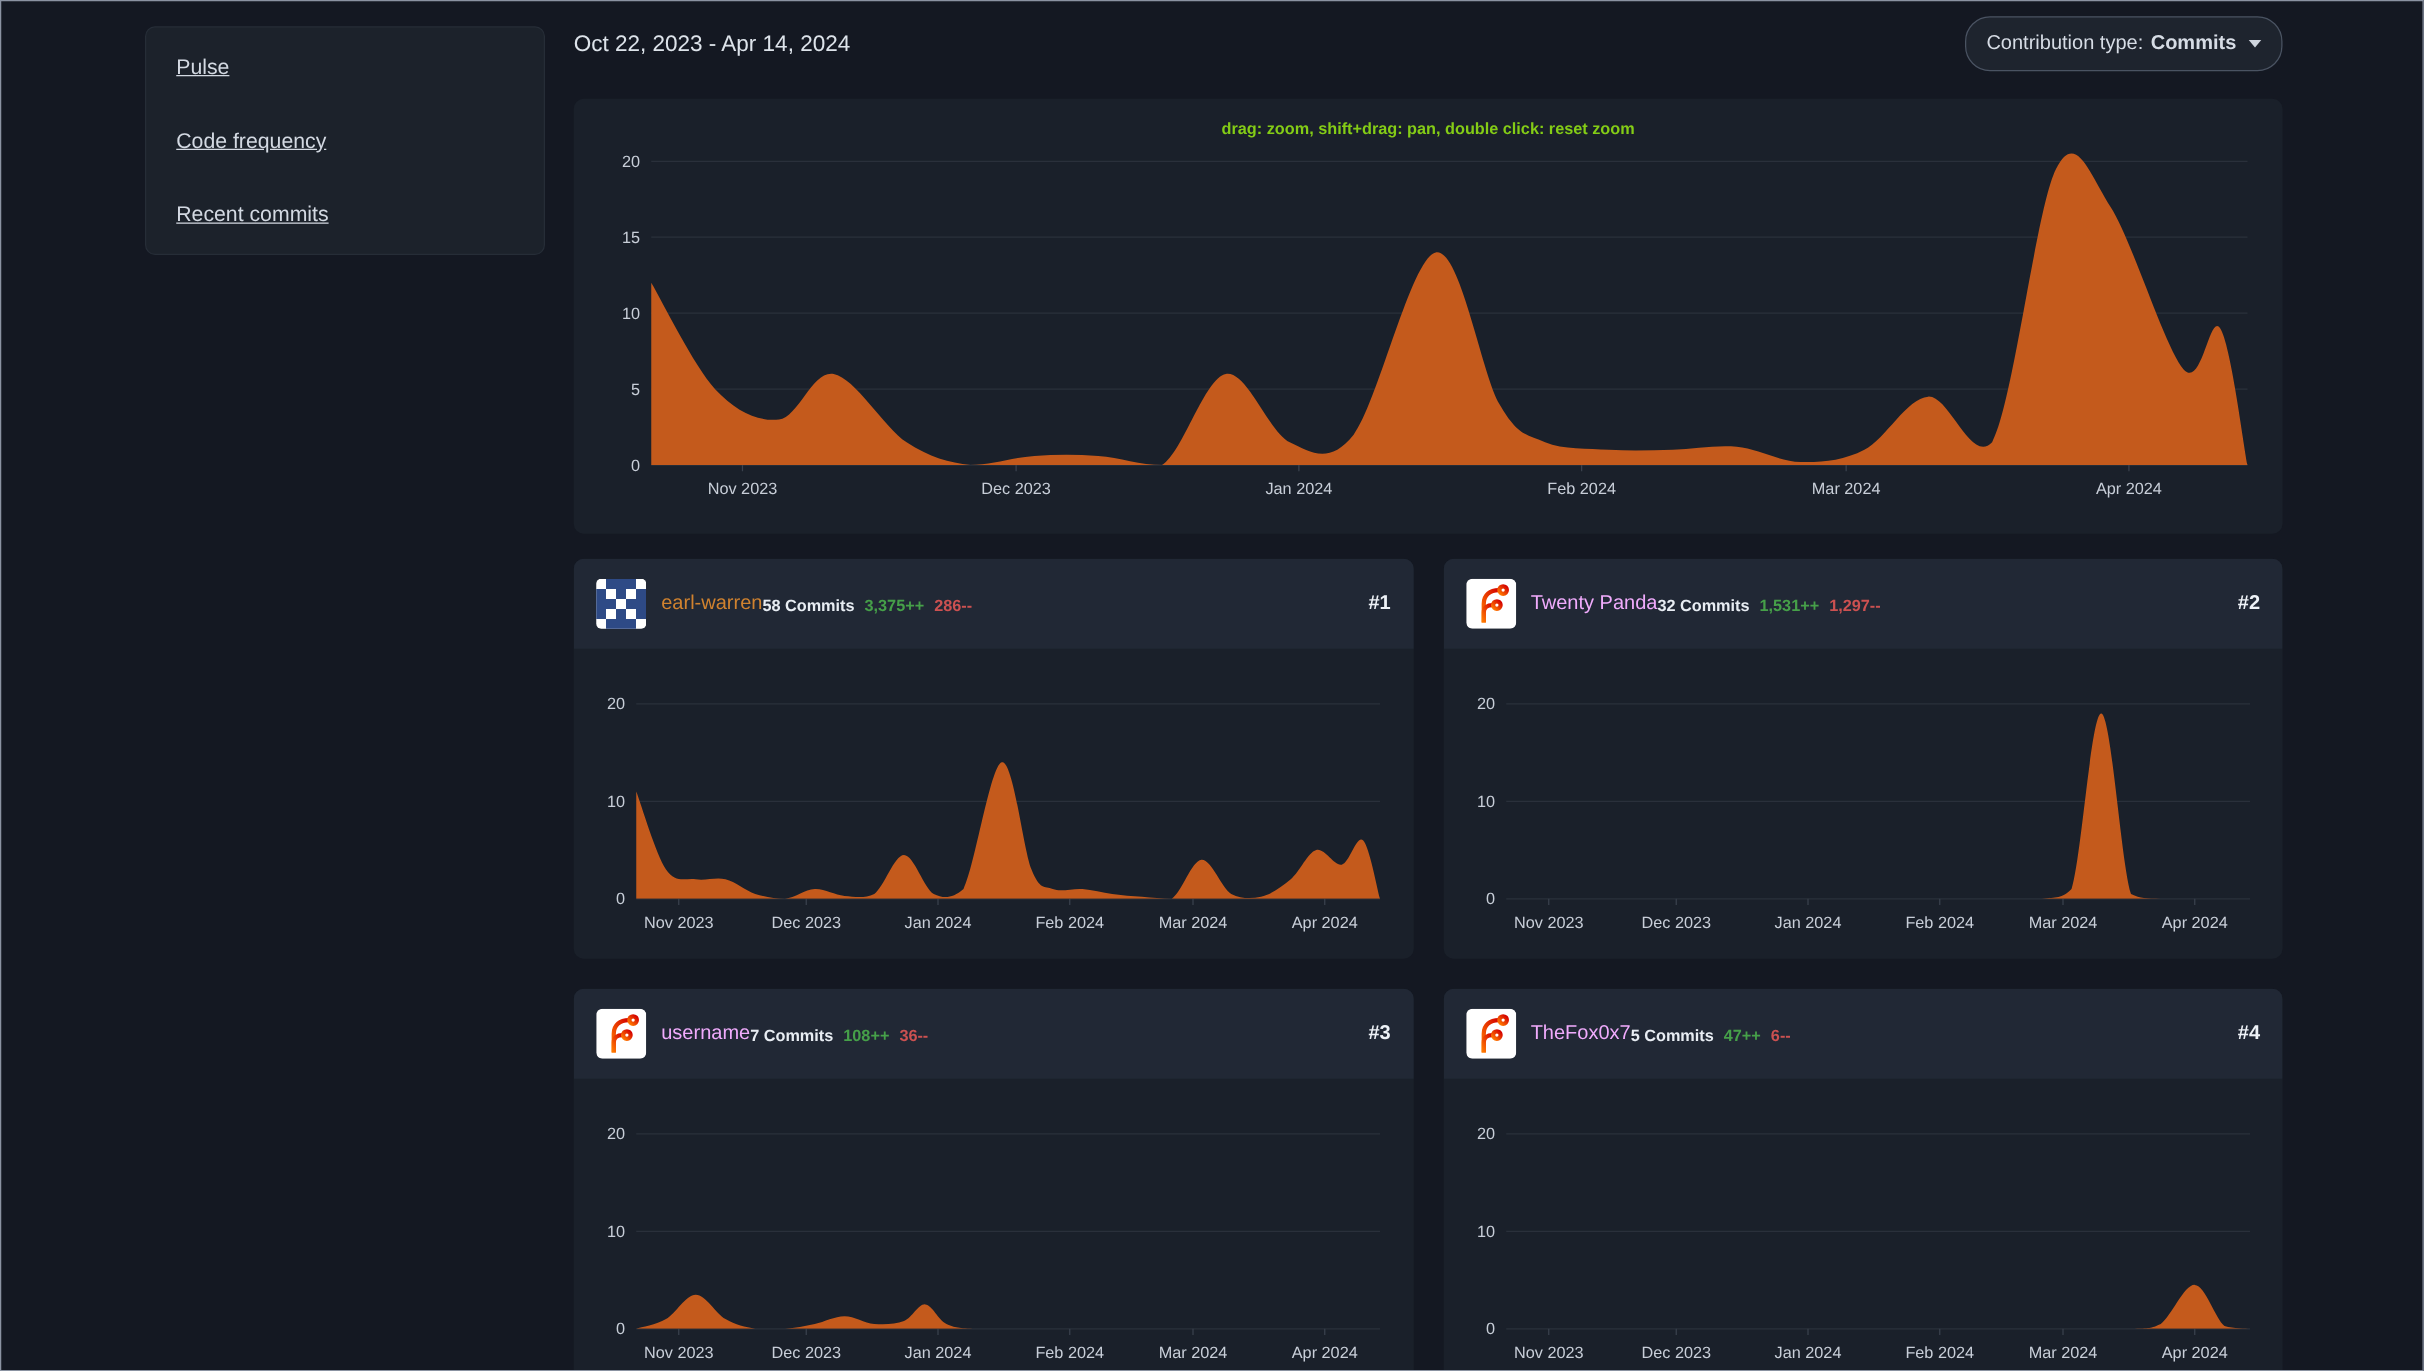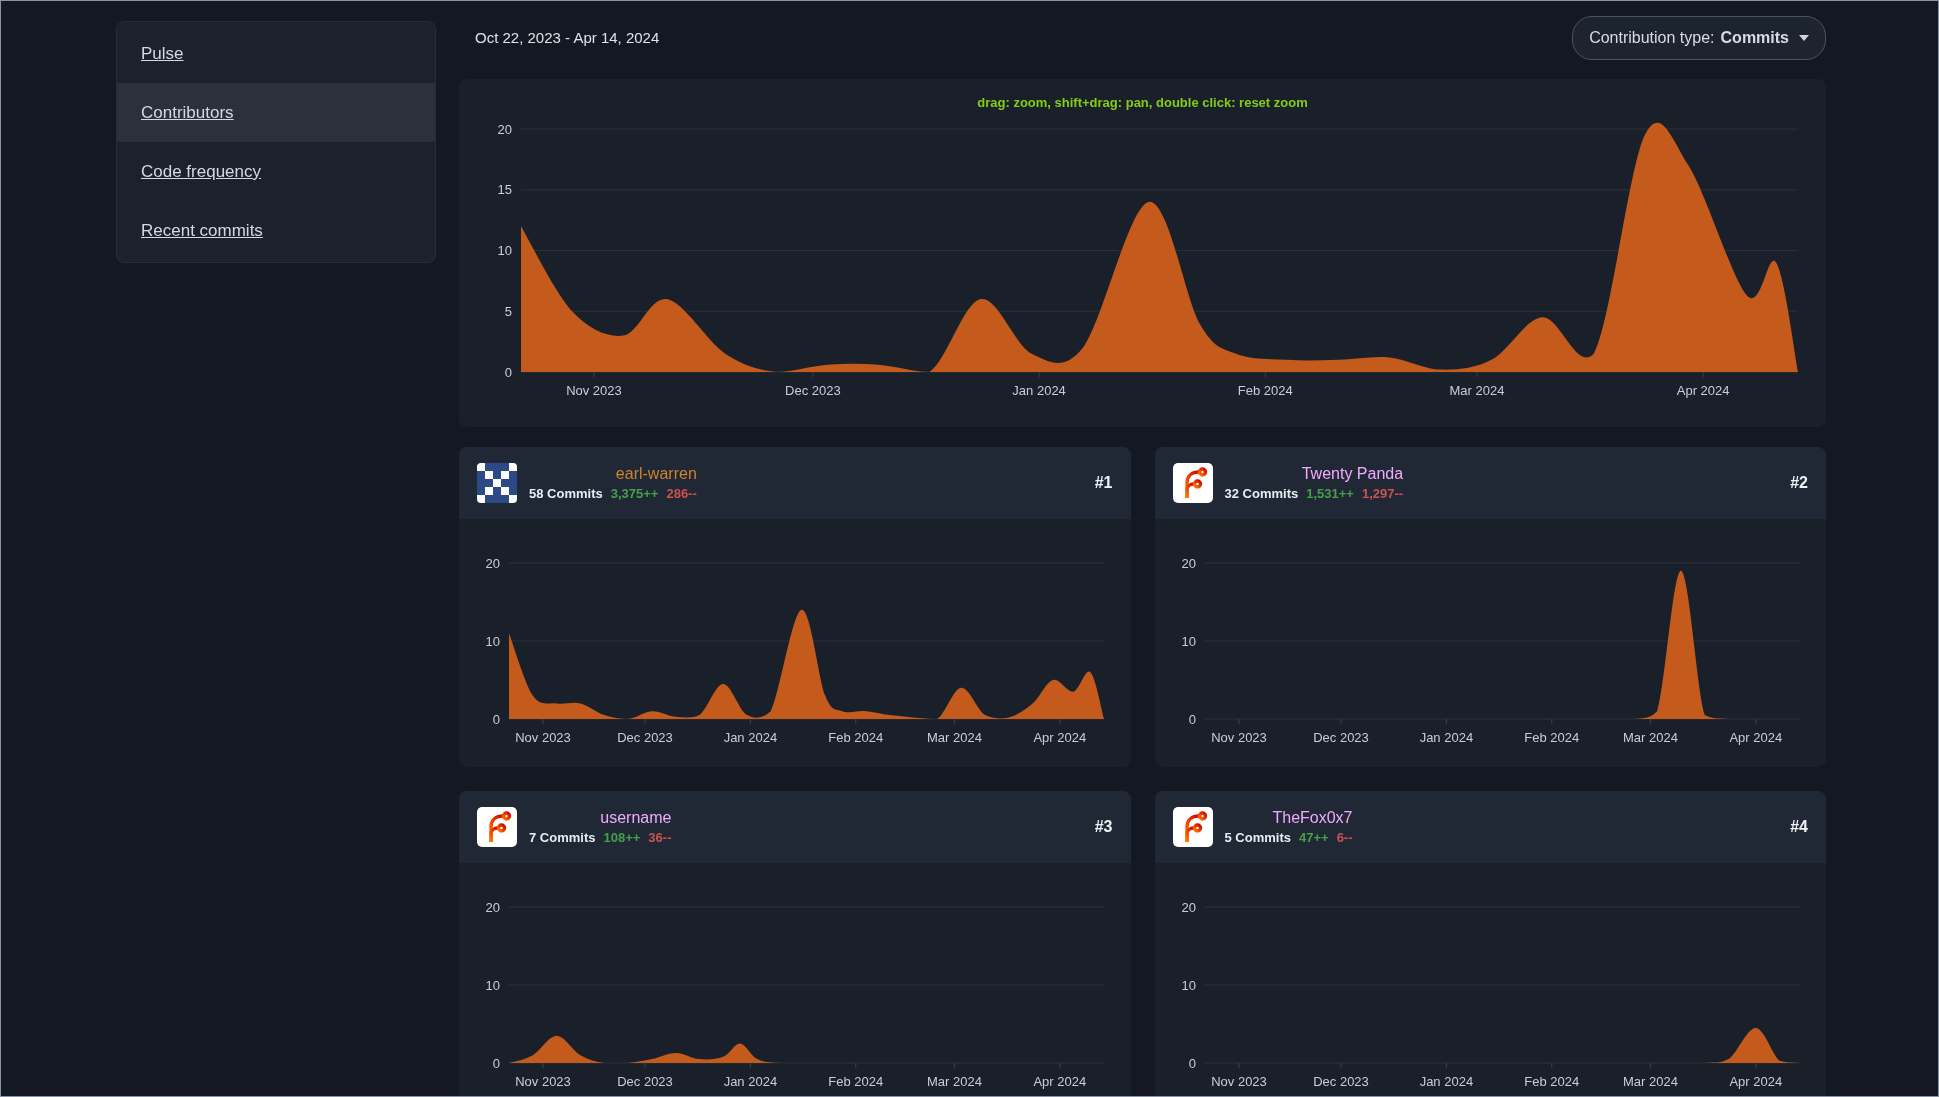--- a/index.html
+++ b/index.html
@@ -27,21 +27,21 @@
     height:59px;display:flex;align-items:center;padding:0 24px;
     font-size:17px;color:#d3d9e2;cursor:pointer;text-decoration:underline;
   }
   .side-item.active{background:var(--side-active);}
 
   
   .page-header{
     position:absolute;left:458px;top:12px;width:1367px;
     display:flex;justify-content:space-between;align-items:center;
   }
-  .page-header h1{margin:16px;font-size:15px;font-weight:400;color:#dde3ea;}
+  .page-header h1{margin:0;font-size:18px;font-weight:400;color:#dde3ea;}
   .ctype{
     display:inline-flex;align-items:center;
     padding:12px 16px;background:#1e242e;border:1px solid #4a5362;
     border-radius:20px;color:#d6dce5;font-size:16px;
     font-family:"Liberation Sans",sans-serif;cursor:pointer;
   }
   .ctype b{margin-left:6px;}
   .caret{
     display:inline-block;margin-left:10px;
     border-left:5px solid transparent;border-right:5px solid transparent;
@@ -66,35 +66,34 @@
   }
   .card{
     height:320px;background:var(--panel);border-radius:8px;overflow:hidden;
   }
   .card header{
     height:72px;background:var(--card-head);
     display:flex;align-items:center;padding:0 18px;gap:12px;
   }
   .avatar{width:40px;height:40px;display:inline-block;flex:0 0 40px;}
   .avatar svg{display:block;width:40px;height:40px;border-radius:4px;}
-  .who{display:flex;flex-direction:column;text-align:right;}
+  .who{display:flex;flex-direction:row;}
   .uname{font-size:16px;color:#f0abfc;text-decoration:none;}
   .uname.orange{color:var(--link-orange);}
   .stats{font-size:13px;font-weight:bold;color:#e8edf3;margin-top:3px;display:flex;gap:8px;}
   .add{color:var(--green);}
   .del{color:var(--red);}
   .rank{margin-left:auto;font-weight:bold;font-size:16px;color:#eef2f7;}
   .card .mini{display:block;width:671px;height:230px;}
 </style>
 </head>
 <body>
 
 <nav class="sidebar">
   <div class="side-item">Pulse</div>
-  <div class="side-item active">Contributors</div>
   <div class="side-item">Code frequency</div>
   <div class="side-item">Recent commits</div>
 </nav>
 
 <div class="page-header">
   <h1>Oct 22, 2023 - Apr 14, 2024</h1>
   <button class="ctype">
     <span>Contribution type:</span>
     <b>Commits</b>
     <span class="caret"></span>

